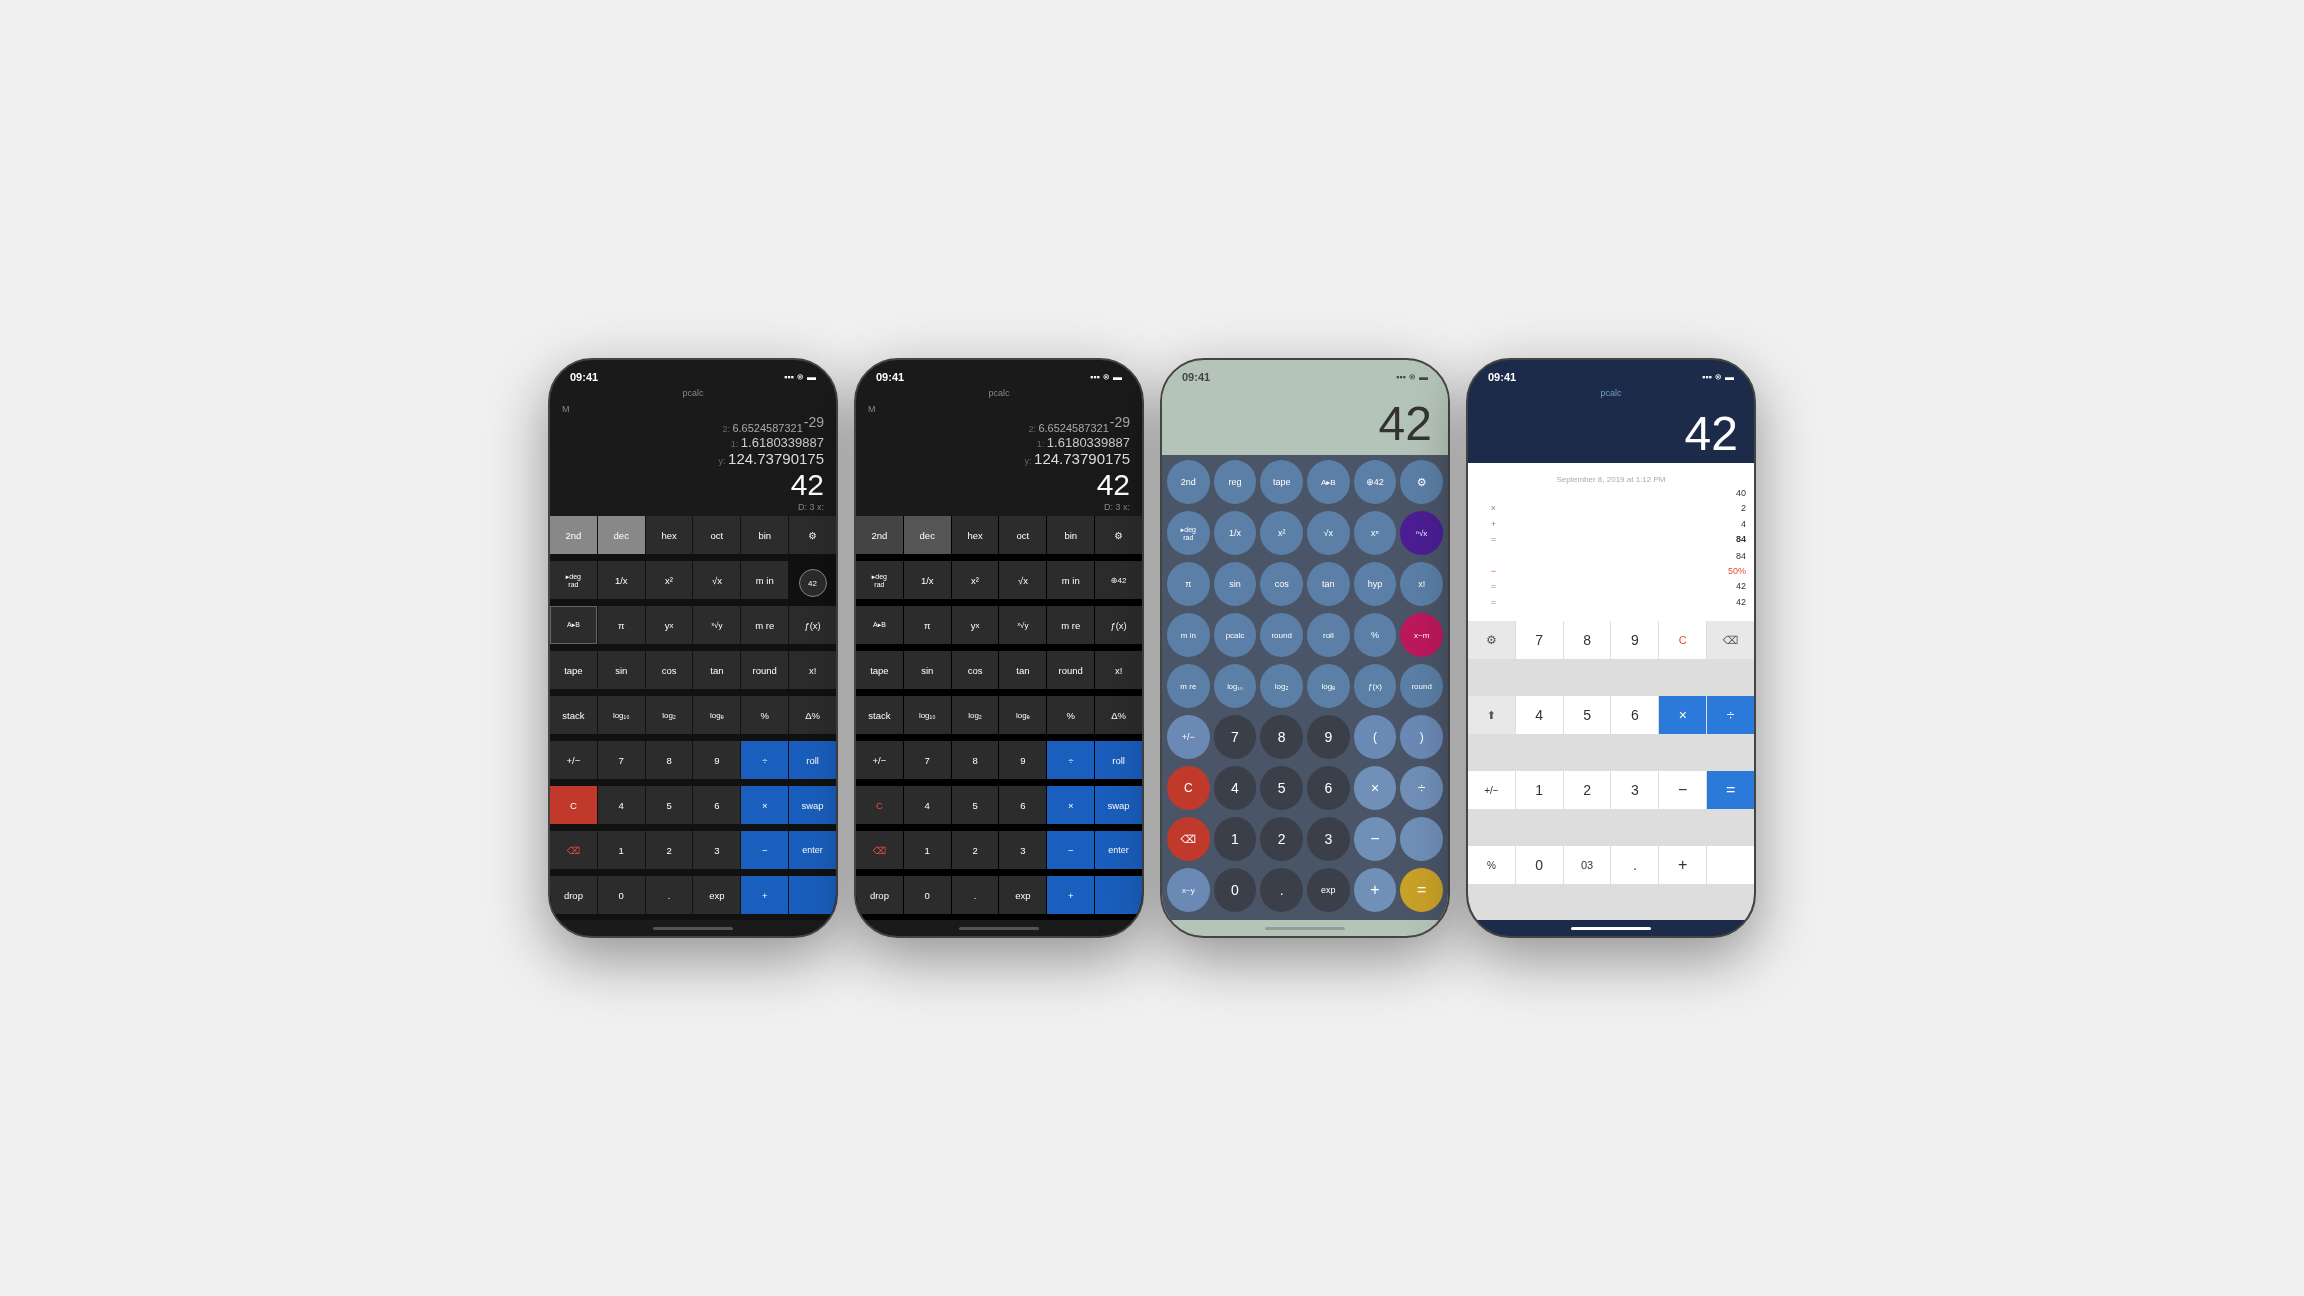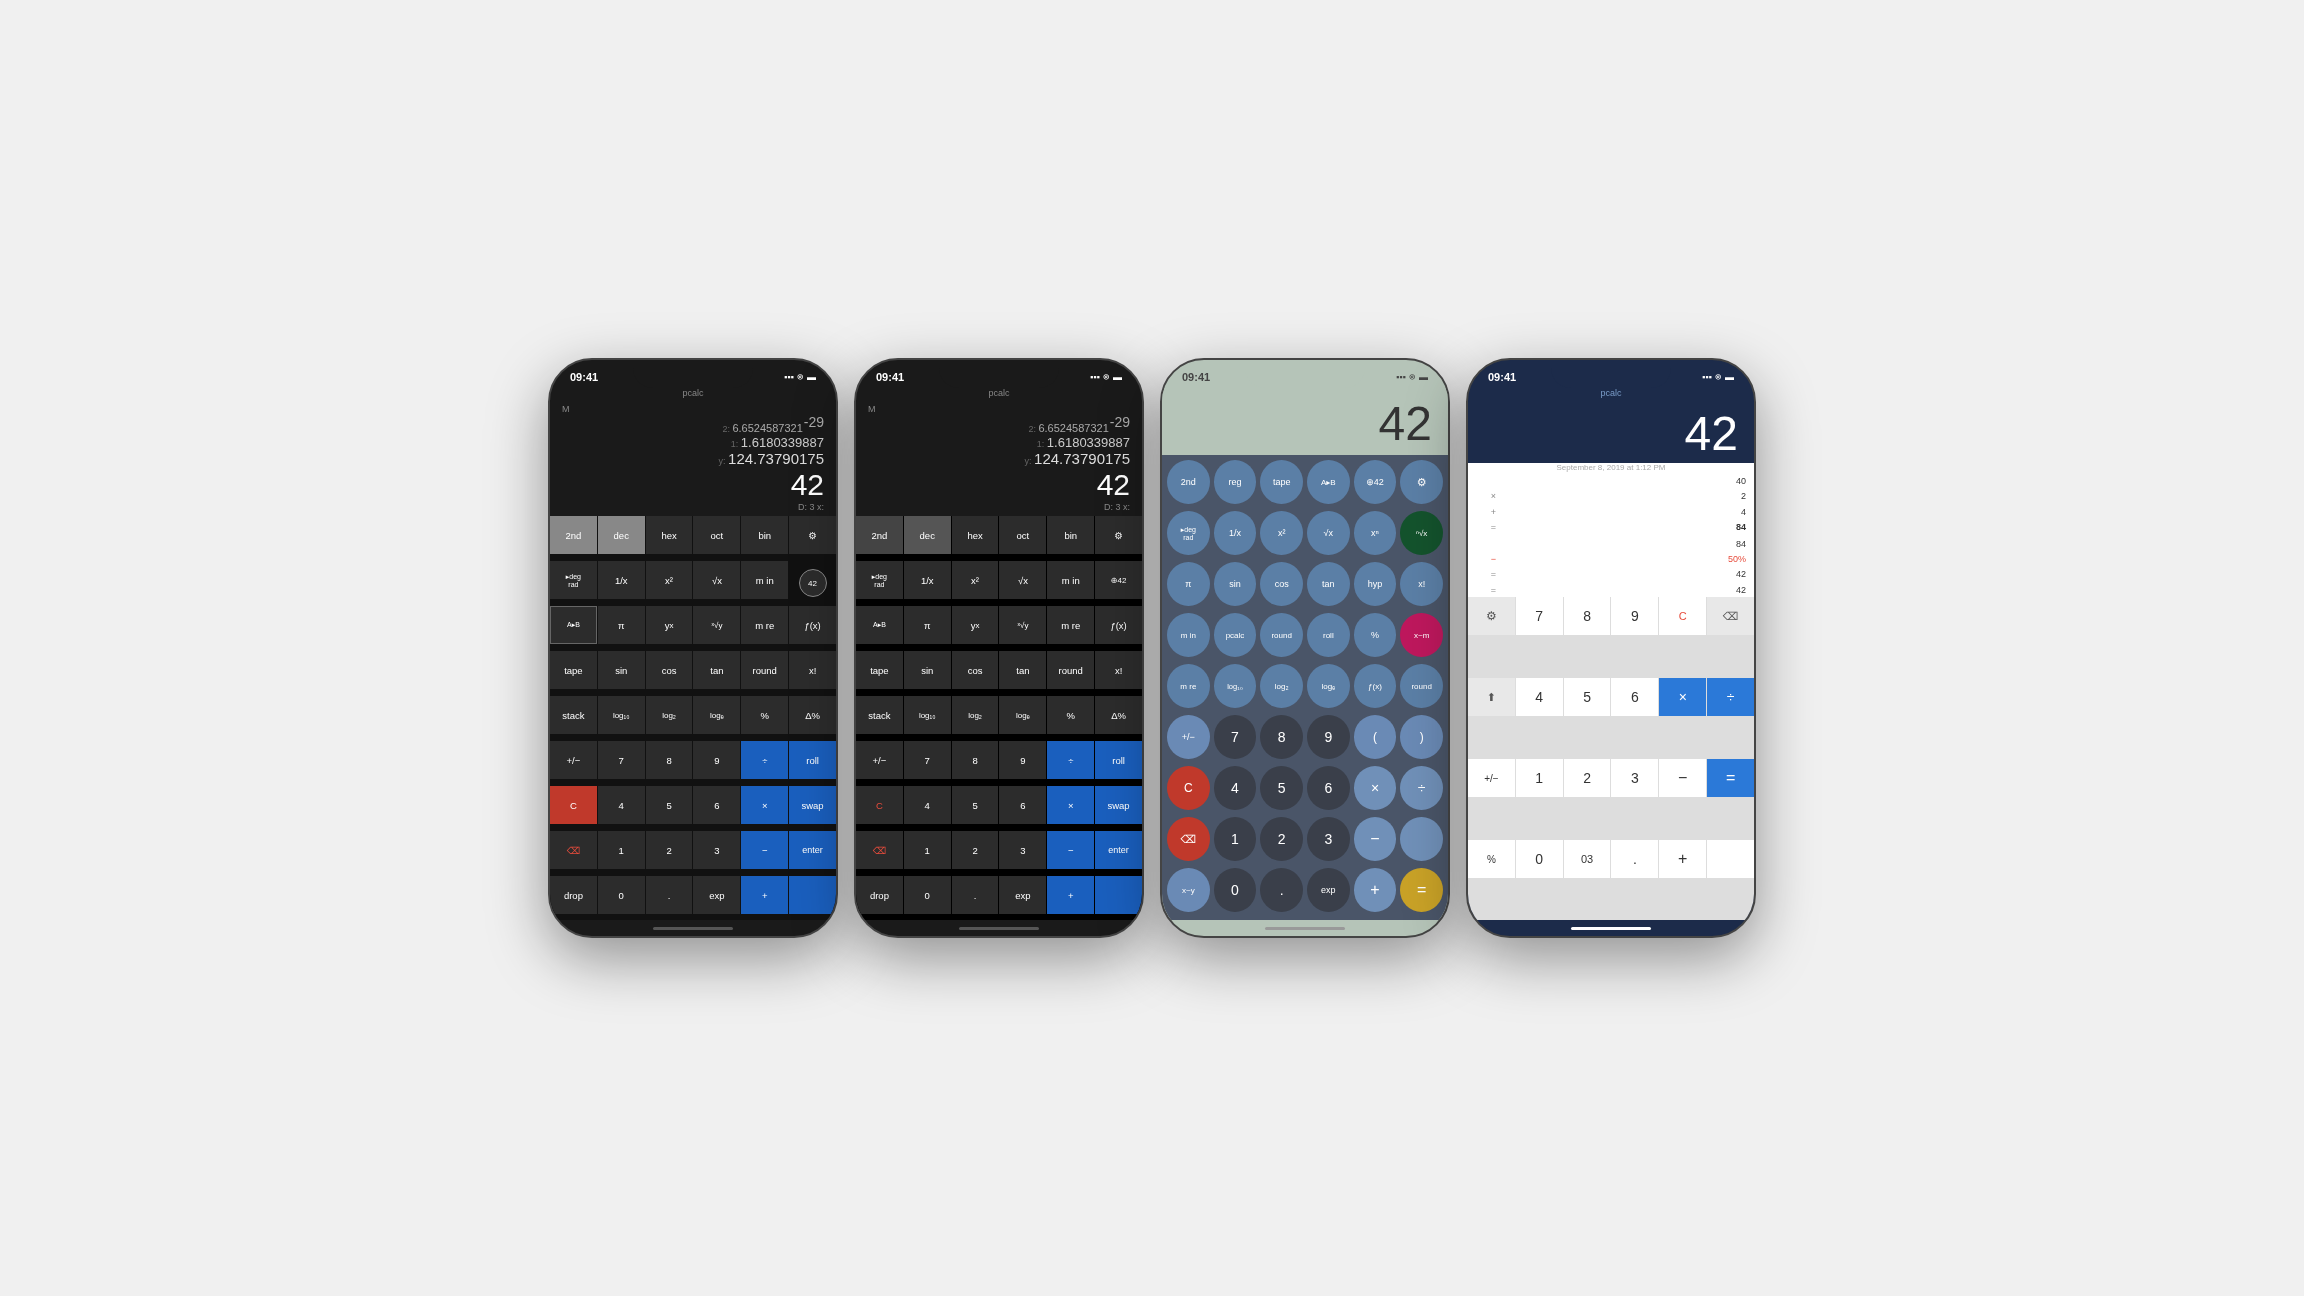--- a/index.html
+++ b/index.html
@@ -130,21 +130,21 @@
       text-align: right;
     }
     .display-main-ios {
       font-size: 48px;
       font-weight: 200;
       color: #fff;
       text-align: right;
     }
     .ios-tape {
       background: #fff;
-      padding: 0 8px;
+      padding: 12px 8px;
       font-size: 9px;
       text-align: right;
       color: #333;
       min-height: 80px;
     }
     .ios-tape-line { line-height: 1.6; }
     .ios-tape-red { color: #e74c3c; }
 
     .phone-inner {
       display: flex;
@@ -414,21 +414,21 @@
           <button class="btn" style="background:#5b7fa6;color:#fff;border-radius:50%;height:44px;font-size:9px">tape</button>
           <button class="btn" style="background:#5b7fa6;color:#fff;border-radius:50%;height:44px;font-size:8px">A▸B</button>
           <button class="btn" style="background:#5b7fa6;color:#fff;border-radius:50%;height:44px;font-size:9px">⊕42</button>
           <button class="btn" style="background:#5b7fa6;color:#fff;border-radius:50%;height:44px;font-size:11px">⚙</button>
 
           <button class="btn" style="background:#5b7fa6;color:#fff;border-radius:50%;height:44px;font-size:7px">▸deg<br>rad</button>
           <button class="btn" style="background:#5b7fa6;color:#fff;border-radius:50%;height:44px;font-size:9px">1/x</button>
           <button class="btn" style="background:#5b7fa6;color:#fff;border-radius:50%;height:44px;font-size:9px">x²</button>
           <button class="btn" style="background:#5b7fa6;color:#fff;border-radius:50%;height:44px;font-size:9px">√x</button>
           <button class="btn" style="background:#5b7fa6;color:#fff;border-radius:50%;height:44px;font-size:9px">xⁿ</button>
-          <button class="btn" style="background:#14532d;color:#fff;border-radius:50%;height:44px;font-size:8px">ⁿ√x</button>
+          <button class="btn" style="background:#4c1d95;color:#fff;border-radius:50%;height:44px;font-size:8px">ⁿ√x</button>
 
           <button class="btn" style="background:#5b7fa6;color:#fff;border-radius:50%;height:44px;font-size:9px">π</button>
           <button class="btn" style="background:#5b7fa6;color:#fff;border-radius:50%;height:44px;font-size:9px">sin</button>
           <button class="btn" style="background:#5b7fa6;color:#fff;border-radius:50%;height:44px;font-size:9px">cos</button>
           <button class="btn" style="background:#5b7fa6;color:#fff;border-radius:50%;height:44px;font-size:9px">tan</button>
           <button class="btn" style="background:#5b7fa6;color:#fff;border-radius:50%;height:44px;font-size:9px">hyp</button>
           <button class="btn" style="background:#5b7fa6;color:#fff;border-radius:50%;height:44px;font-size:9px">x!</button>
 
           <button class="btn" style="background:#5b7fa6;color:#fff;border-radius:50%;height:44px;font-size:8px">m in</button>
           <button class="btn" style="background:#5b7fa6;color:#fff;border-radius:50%;height:44px;font-size:8px">pcalc</button>

